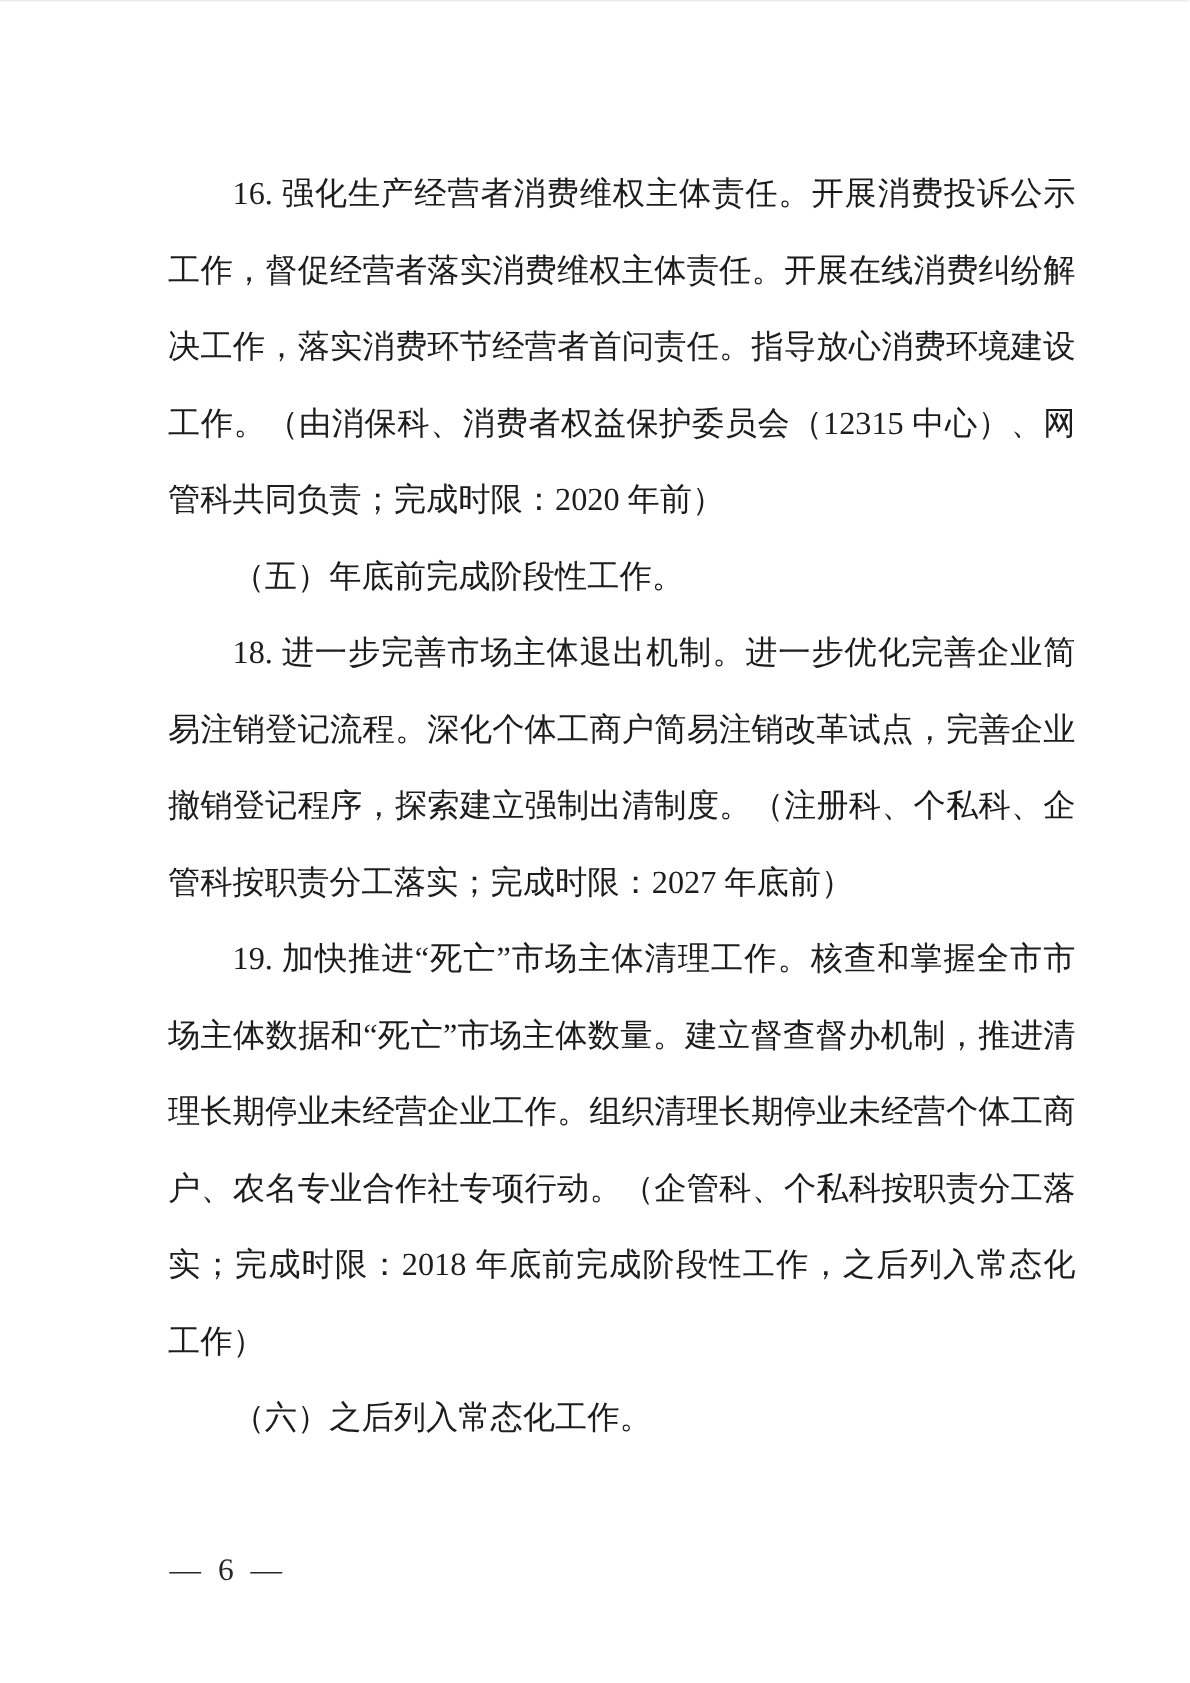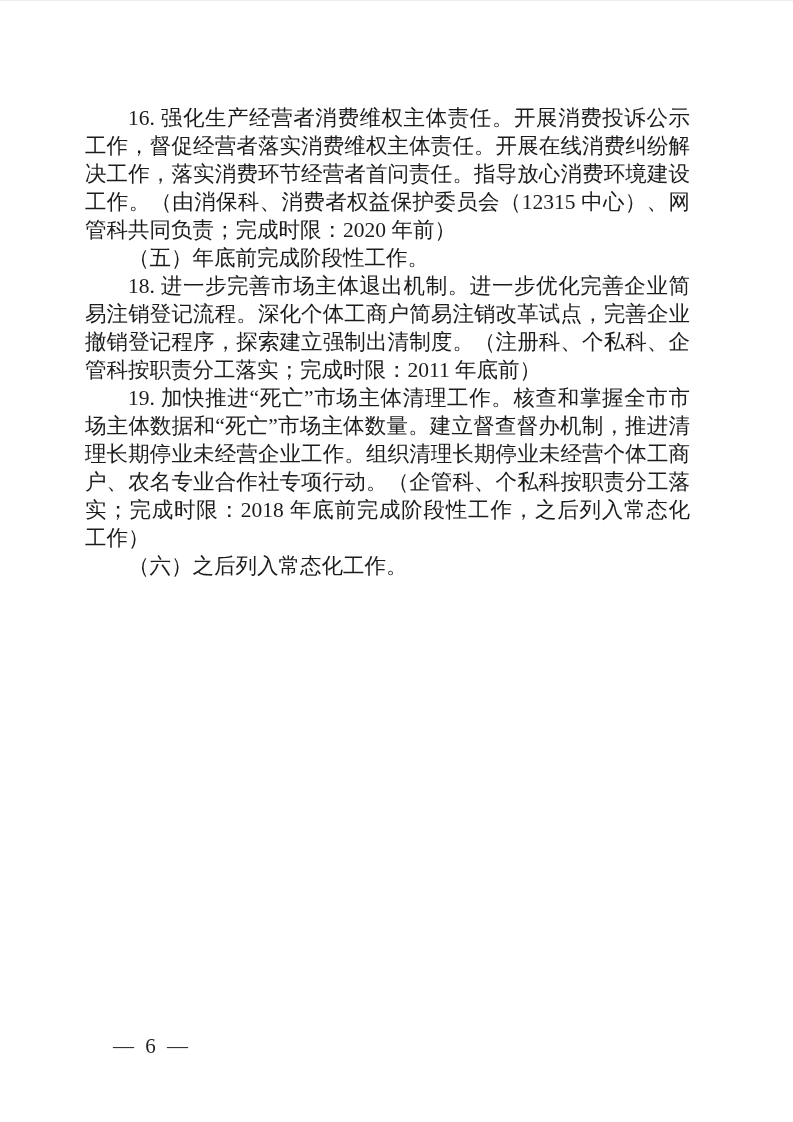--- a/index.html
+++ b/index.html
@@ -12,25 +12,25 @@
     width: 793px;
     height: 1122px;
     background: #ffffff;
     overflow: hidden;
     box-sizing: border-box;
     border-top: 1px solid #ececec;
     font-family: "Liberation Serif", "DejaVu Serif", serif;
   }
   .content {
     position: absolute;
-    left: 85px;
+    left: 112px;
     top: 103px;
     width: 605px;
     font-size: 21.5px;
-    line-height: 28px;
+    line-height: 51px;
     color: #1c1c1c;
     text-align: justify;
     text-justify: inter-character;
   }
   .content p {
     margin: 0;
     padding: 0;
     text-indent: 2em;
     word-break: normal;
     overflow-wrap: break-word;
@@ -49,20 +49,20 @@
     letter-spacing: 3px;
   }
 </style>
 </head>
 <body>
 
 <div class="page">
   <div class="content">
       <p class="item">16. 强化生产经营者消费维权主体责任。开展消费投诉公示工作，督促经营者落实消费维权主体责任。开展在线消费纠纷解决工作，落实消费环节经营者首问责任。指导放心消费环境建设工作。（由消保科、消费者权益保护委员会（12315 中心）、网管科共同负责；完成时限：2020 年前）</p>
       <p class="heading">（五）年底前完成阶段性工作。</p>
-      <p class="item">18. 进一步完善市场主体退出机制。进一步优化完善企业简易注销登记流程。深化个体工商户简易注销改革试点，完善企业撤销登记程序，探索建立强制出清制度。（注册科、个私科、企管科按职责分工落实；完成时限：2011 年底前）</p>
+      <p class="item">18. 进一步完善市场主体退出机制。进一步优化完善企业简易注销登记流程。深化个体工商户简易注销改革试点，完善企业撤销登记程序，探索建立强制出清制度。（注册科、个私科、企管科按职责分工落实；完成时限：2027 年底前）</p>
       <p class="item">19. 加快推进“死亡”市场主体清理工作。核查和掌握全市市场主体数据和“死亡”市场主体数量。建立督查督办机制，推进清理长期停业未经营企业工作。组织清理长期停业未经营个体工商户、农名专业合作社专项行动。（企管科、个私科按职责分工落实；完成时限：2018 年底前完成阶段性工作，之后列入常态化工作）</p>
       <p class="heading">（六）之后列入常态化工作。</p>
     </div>
   <div class="footer">
     <span>— 6 —</span>
   </div>
 </div>
 
 </body></html>

